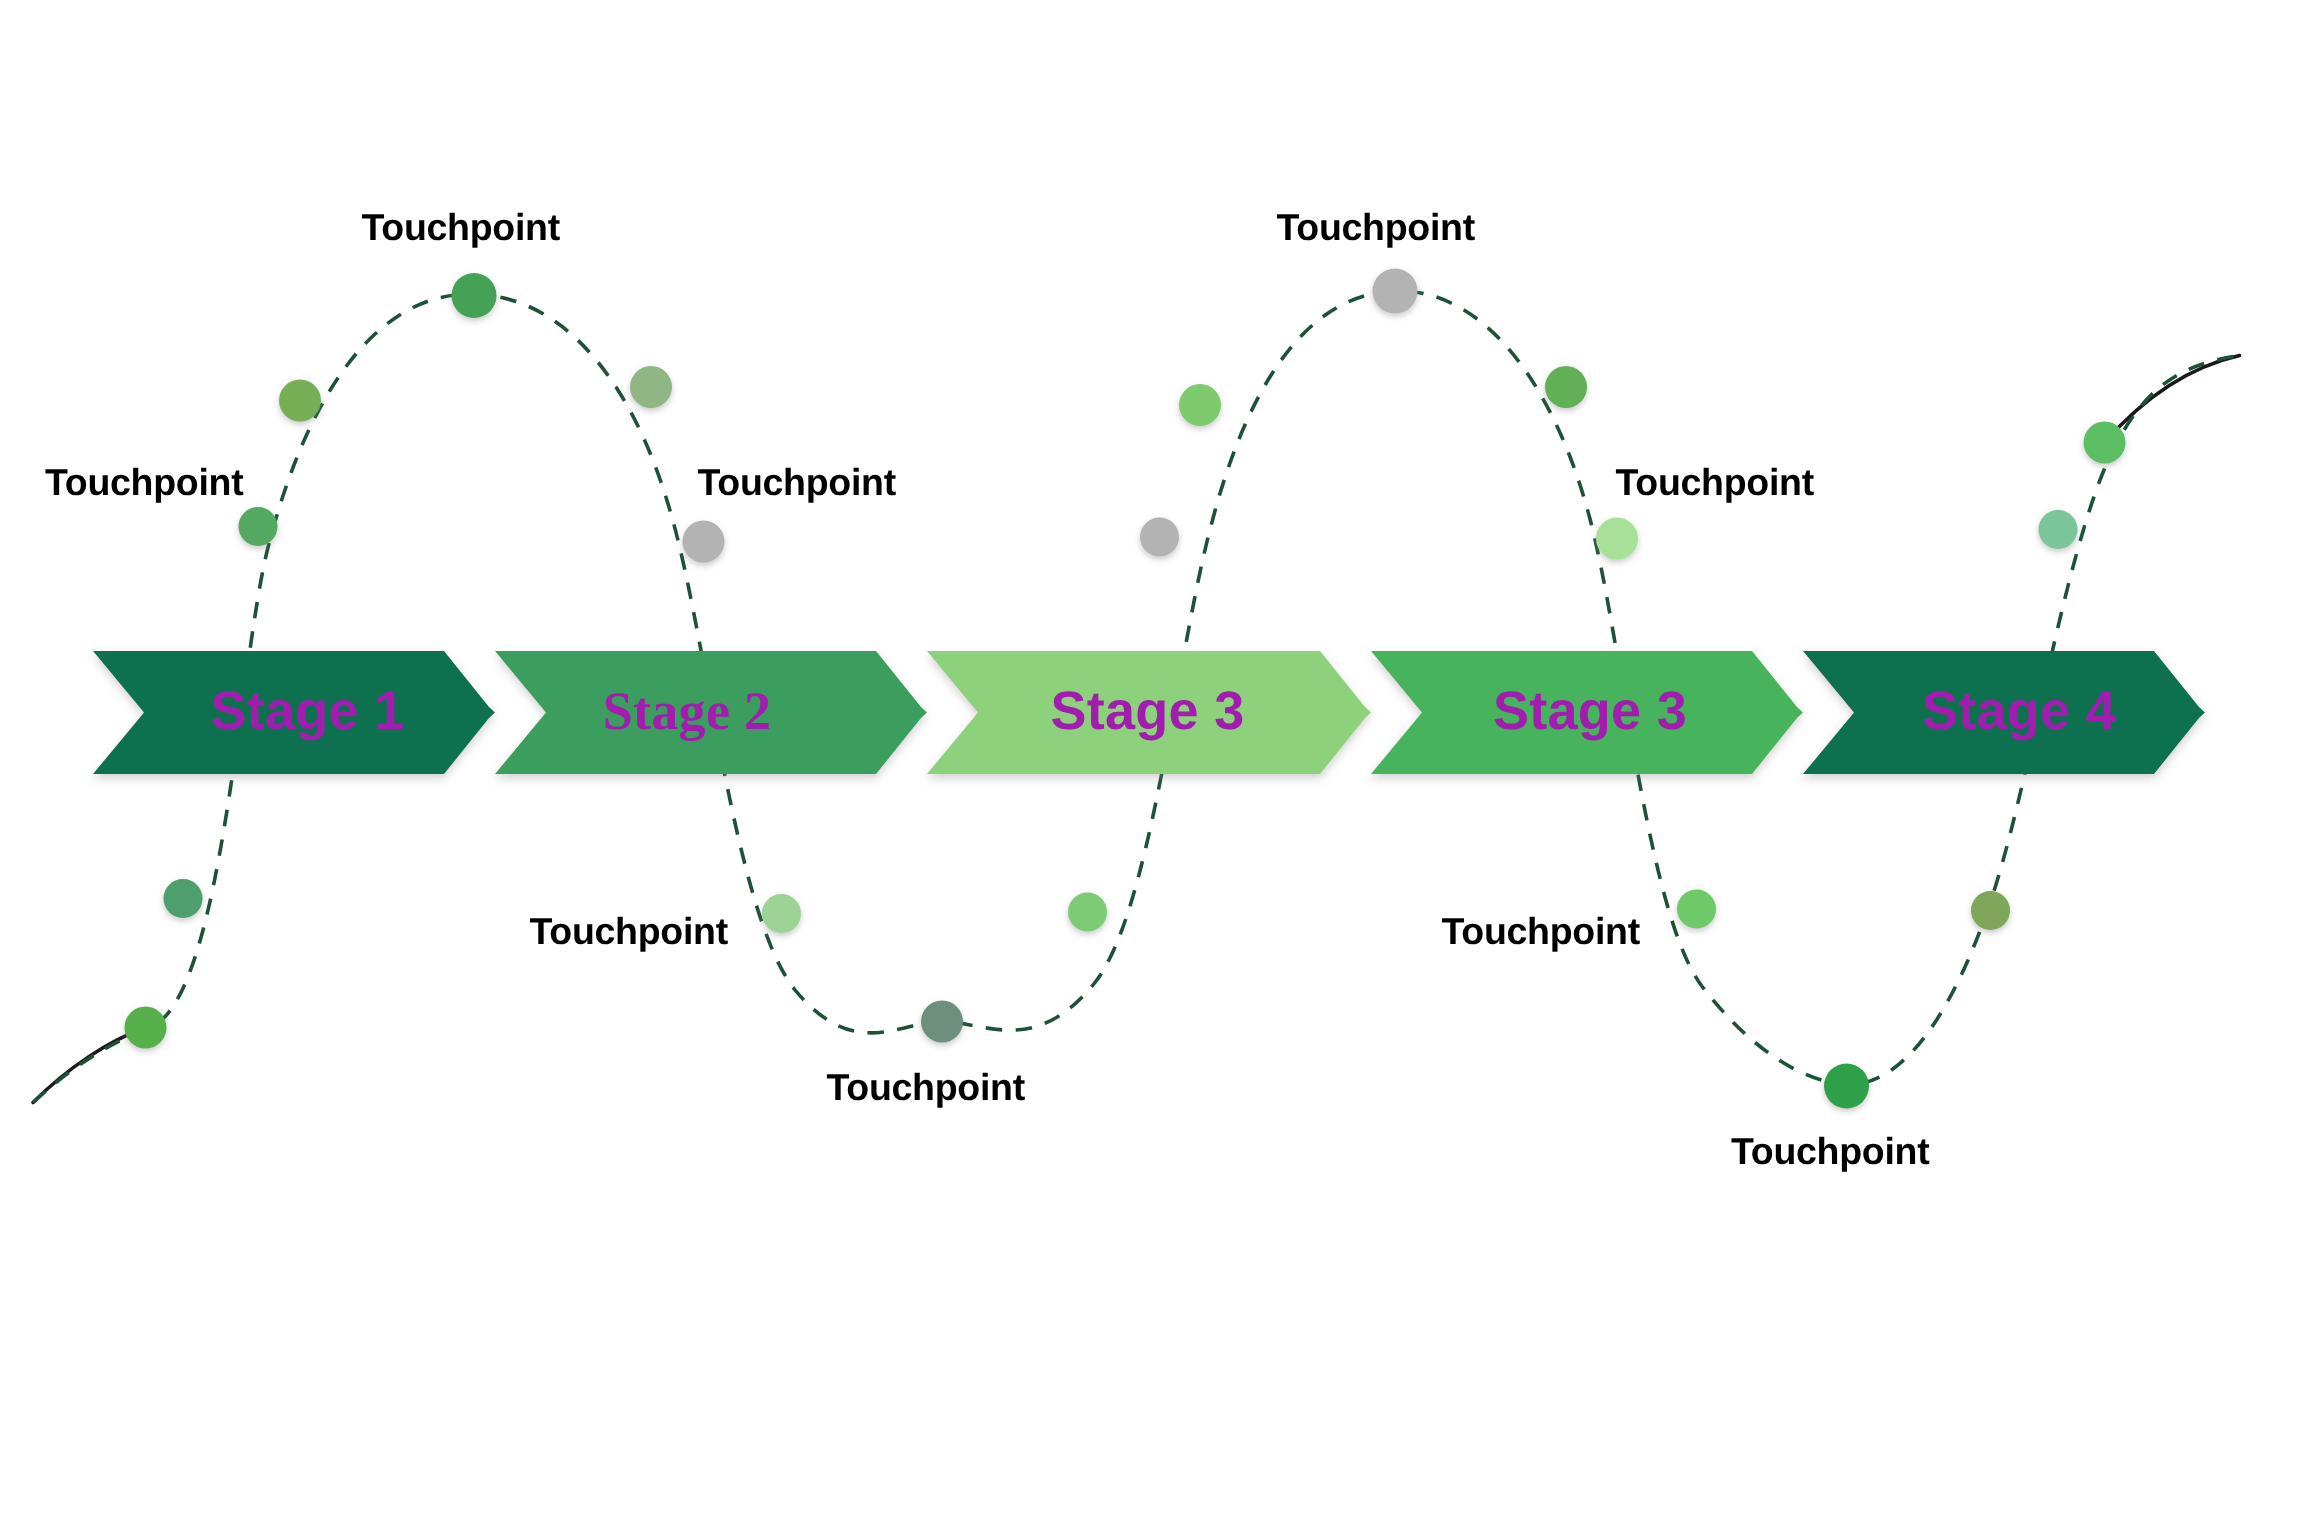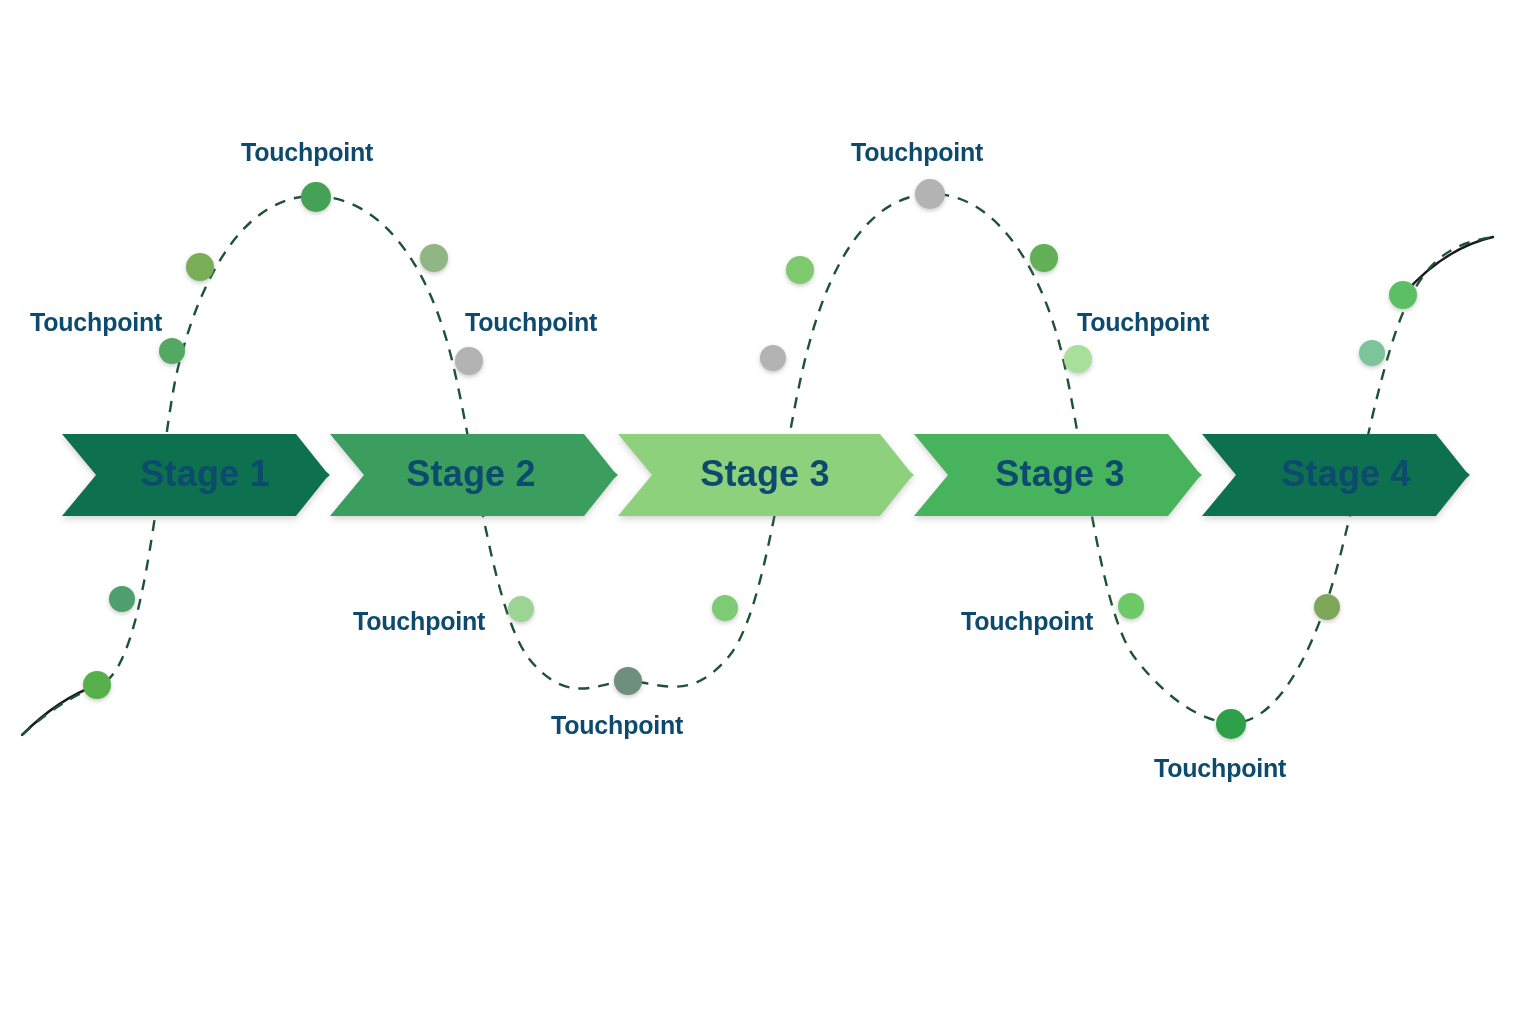--- a/index.html
+++ b/index.html
@@ -22,31 +22,31 @@
     left: 0;
     top: 0;
     width: 1536px;
     height: 1024px;
   }
   .tp-label {
     position: absolute;
     font-family: "Liberation Sans", sans-serif;
     font-size: 25px;
     font-weight: bold;
-    color: #0c4a6e;
+    color: #000000;
     white-space: nowrap;
     letter-spacing: -0.2px;
     line-height: 1;
   }
   .stage-label {
     position: absolute;
     font-family: "Liberation Sans", sans-serif;
     font-size: 36px;
     font-weight: bold;
-    color: #0c4a6e;
+    color: #a21caf;
     white-space: nowrap;
     letter-spacing: 0.2px;
     line-height: 1;
     text-align: center;
     pointer-events: none;
   }
 </style>
 </head>
 <body>
 
@@ -96,21 +96,21 @@
         <circle cx="1131" cy="606" r="13" fill="#6ec968" filter="url(#dotShadow)"></circle>
         <circle cx="1231" cy="724" r="15" fill="#2fa048" filter="url(#dotShadow)"></circle>
         <circle cx="1327" cy="607" r="13" fill="#7fa75a" filter="url(#dotShadow)"></circle>
         <circle cx="1372" cy="353" r="13" fill="#7cc49a" filter="url(#dotShadow)"></circle>
         <circle cx="1403" cy="295" r="14" fill="#5cbf63" filter="url(#dotShadow)"></circle>
       </g>
   </svg>
 
   <div id="stage-text-layer">
       <div class="stage-label" style="left: 55px; top: 456px; width: 300px;">Stage 1</div>
-      <div class="stage-label" style="left: 321px; top: 456px; width: 300px;">Stage 2</div>
+      <div class="stage-label" style="left: 308px; top: 456px; width: 300px; font-family: Liberation Serif, serif;">Stage 2</div>
       <div class="stage-label" style="left: 615px; top: 456px; width: 300px;">Stage 3</div>
       <div class="stage-label" style="left: 910px; top: 456px; width: 300px;">Stage 3</div>
       <div class="stage-label" style="left: 1196px; top: 456px; width: 300px;">Stage 4</div>
     </div>
 
   <div id="tp-text-layer">
       <div class="tp-label" style="left: 30px; top: 310px;">Touchpoint</div>
       <div class="tp-label" style="left: 241px; top: 140px;">Touchpoint</div>
       <div class="tp-label" style="left: 465px; top: 310px;">Touchpoint</div>
       <div class="tp-label" style="left: 353px; top: 609px;">Touchpoint</div>

